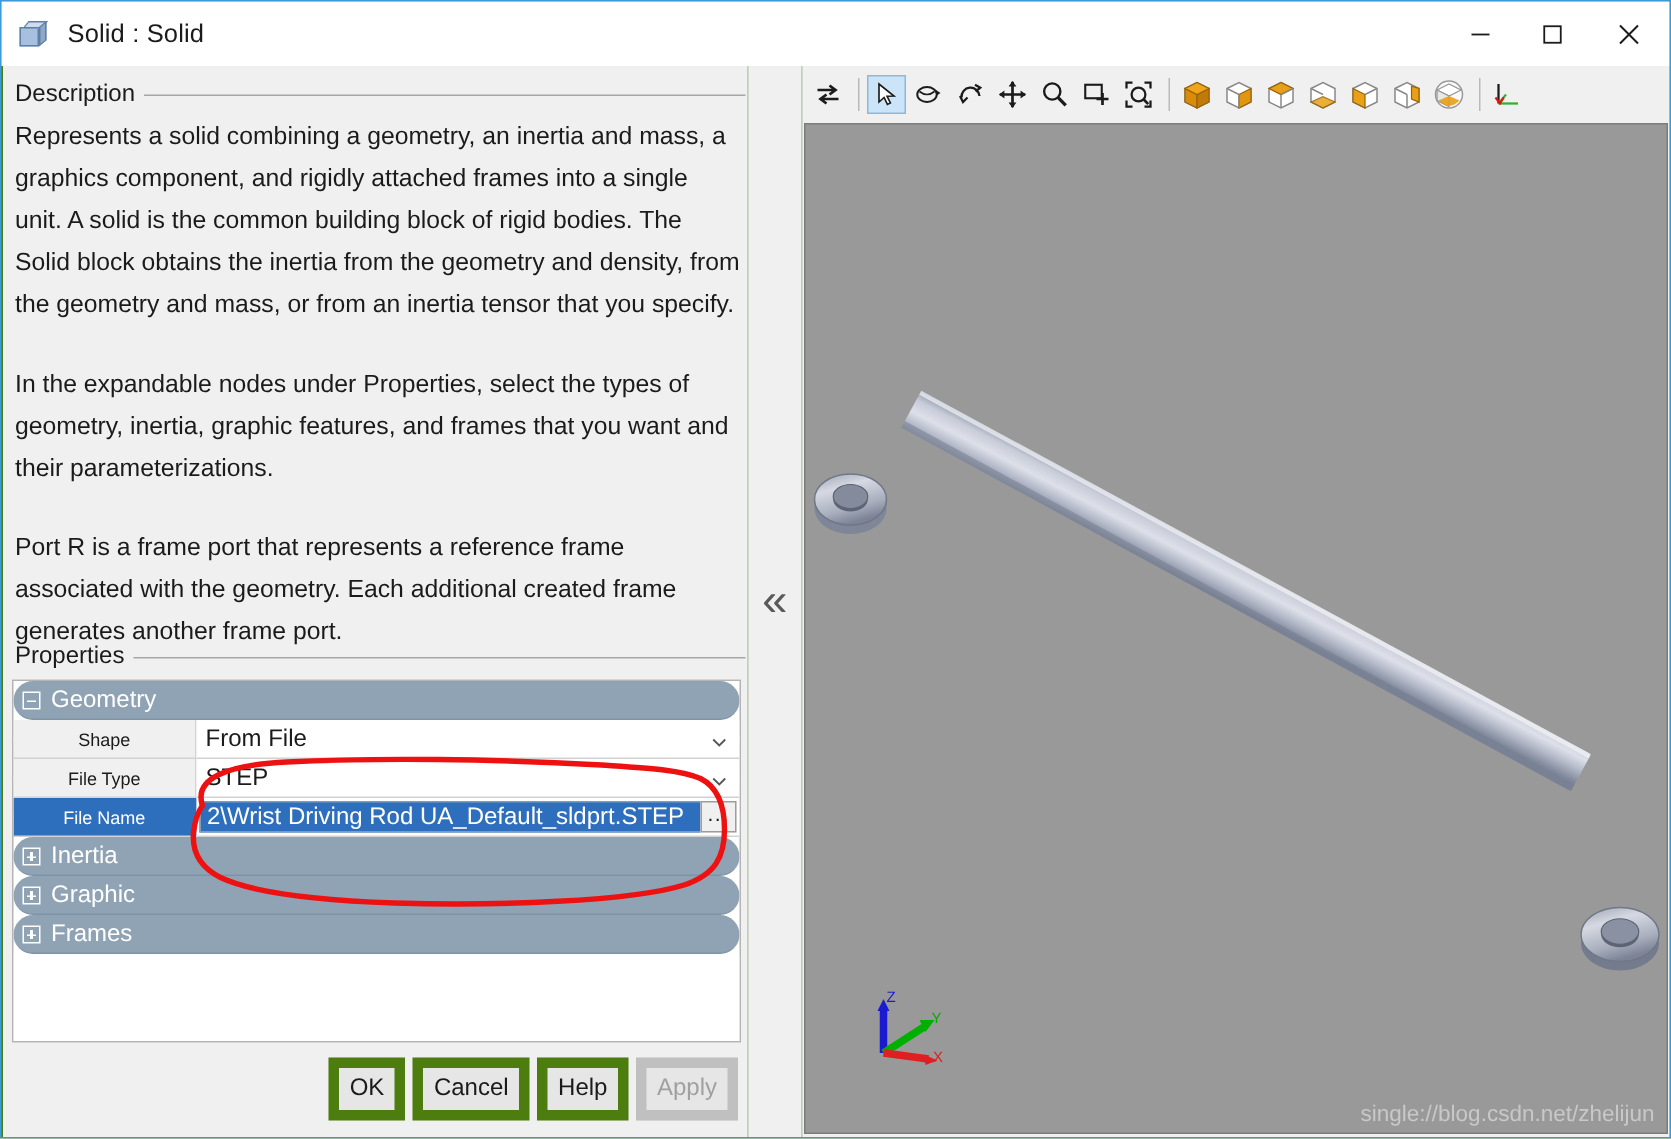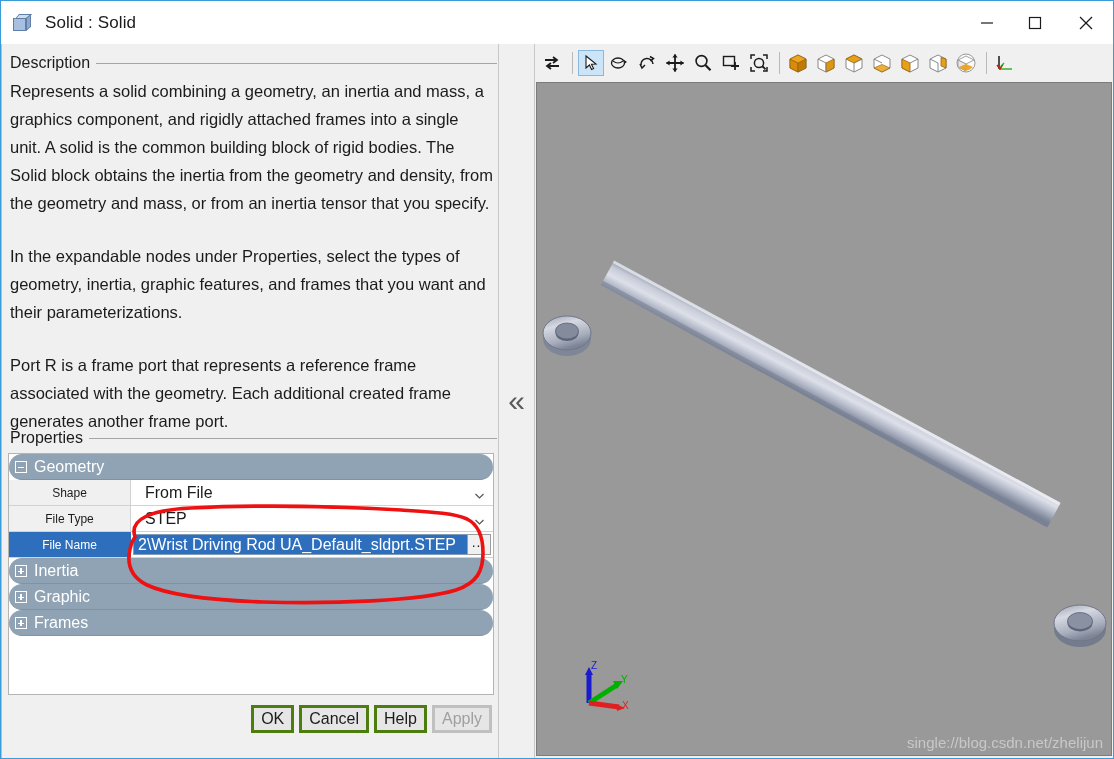--- a/index.html
+++ b/index.html
@@ -6,21 +6,21 @@
   html, body {
     margin: 0; padding: 0;
     width: 1114px; height: 759px;
     overflow: hidden;
     font-family: "Liberation Sans", sans-serif;
     background: #ffffff;
   }
   #app {
     position: relative;
     width: 1114px; height: 759px;
-    background: #5eead4;
+    background: #4d7c0f;
     border: 1px solid #3a9bd9;
   }
 
   
   .titlebar {
     position: absolute; left: 0; top: 0;
     width: 1112px; height: 43px;
     background: #ffffff;
     display: flex; align-items: center;
   }
@@ -124,21 +124,21 @@
     font-size: 12px; color: #1b1b1b;
   }
   .row.prop.selected .cell-label {
     background: #2e6fbd; color: #ffffff; border-right-color: #2e6fbd;
   }
   .cell-value {
     flex: 1;
     border-bottom: 1px solid #d2d2d2;
     display: flex; align-items: center;
     font-size: 16px; color: #1b1b1b;
-    padding-left: 14px; background: #ffffff;
+    padding-left: 6px; background: #ffffff;
     position: relative;
   }
   .chev {
     position: absolute; right: 8px; top: 50%;
     transform: translateY(-50%);
     width: 11px; height: 11px;
   }
   .cell-value.editor {
     padding: 0; padding-left: 2px; padding-right: 2px;
     display: flex; align-items: center;
@@ -160,22 +160,22 @@
   }
   .table-filler { background: #ffffff; height: 60px; }
 
   
   .btn-bar {
     position: absolute; left: 0; top: 661px; width: 495px;
     display: flex; justify-content: flex-end; align-items: center;
     padding-right: 5px; gap: 5px;
   }
   .dlg-btn {
-    height: 28px; min-width: 31px; padding: 0 7px;
-    background: #e6e6e6; border: 3px solid #4d7c0f;
+    height: 42px; min-width: 31px; padding: 0 7px;
+    background: #e6e6e6; border: 7px solid #4d7c0f;
     font-size: 16px; color: #1b1b1b;
     display: flex; align-items: center; justify-content: center;
     font-family: "Liberation Sans", sans-serif;
   }
   .dlg-btn.disabled { color: #a0a0a0; border-color: #c0c0c0; background: #e6e6e6; }
   .dlg-btn.wide { min-width: 58px; }
 
   
   .splitter {
     position: absolute; left: 498px; top: 43px;

